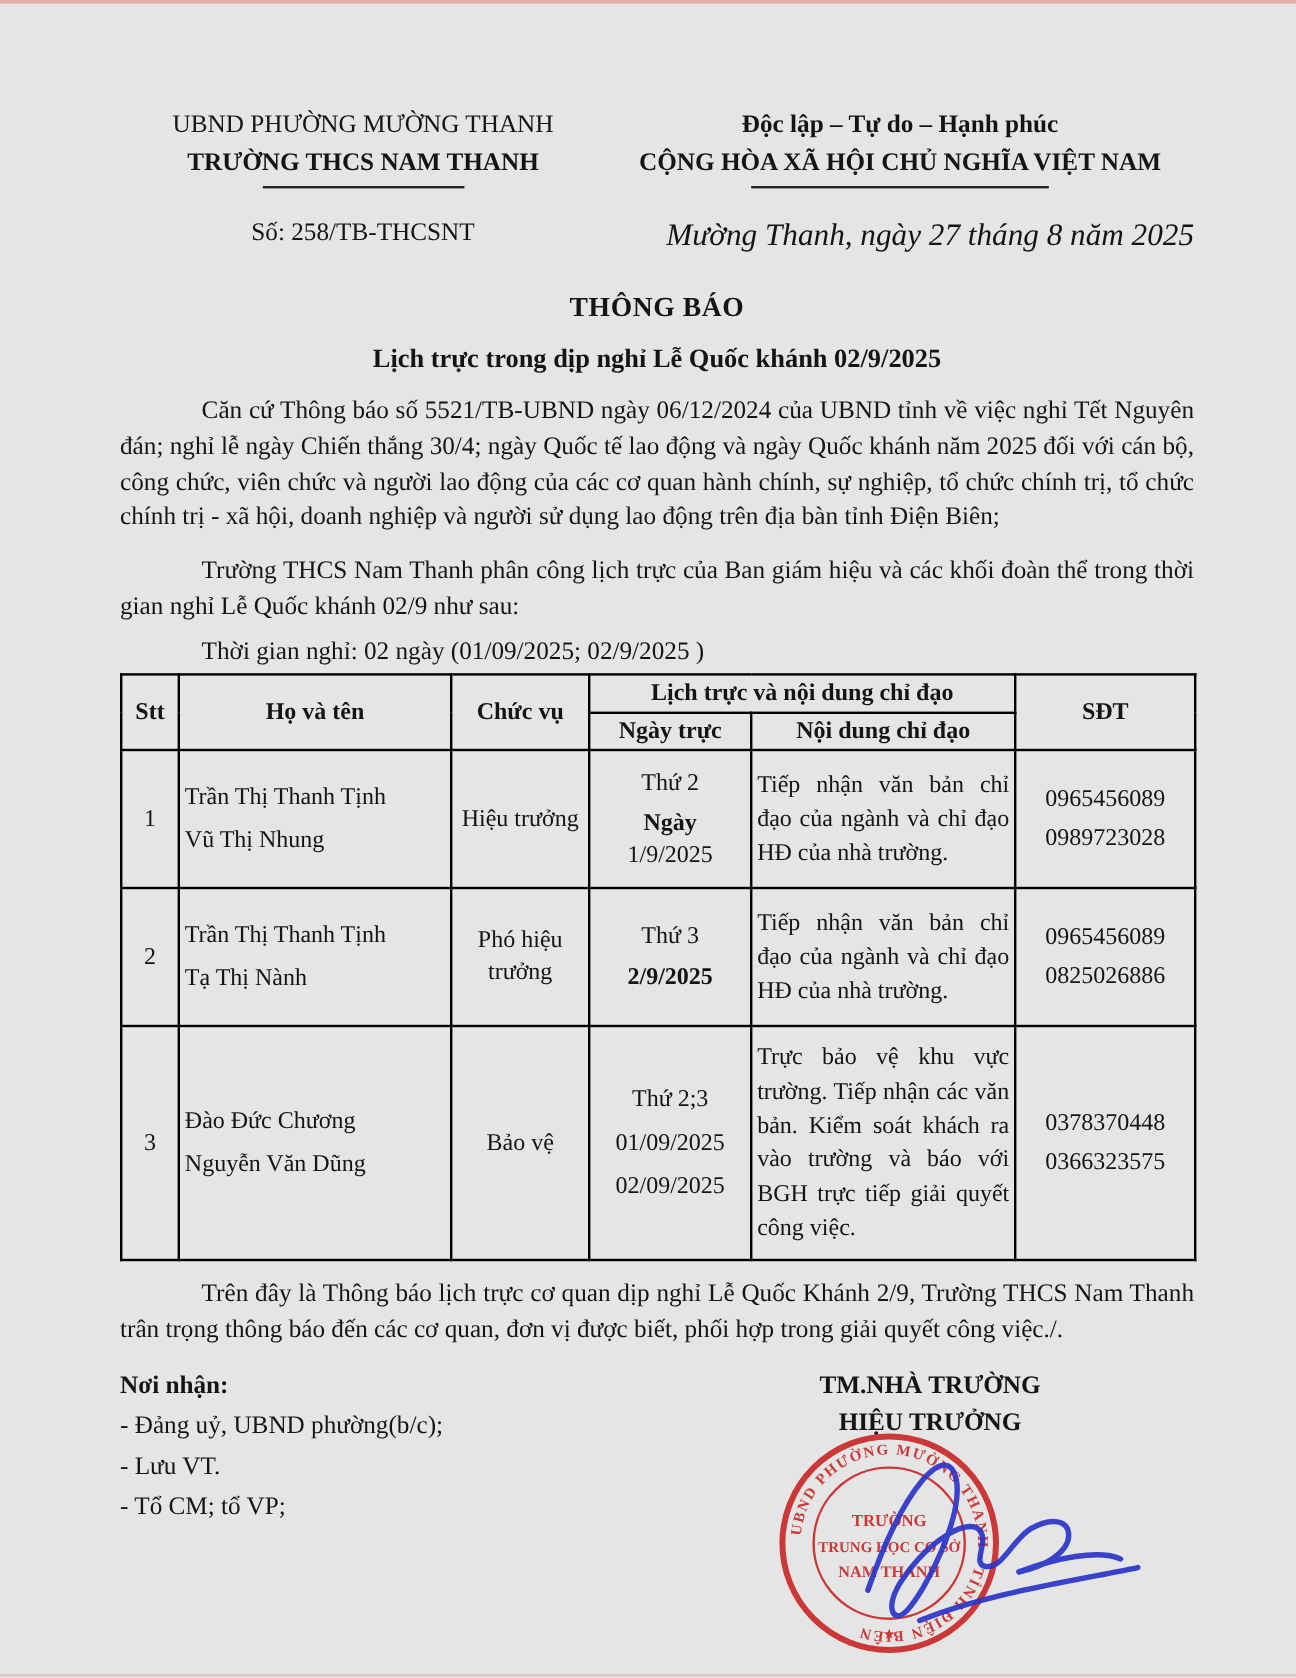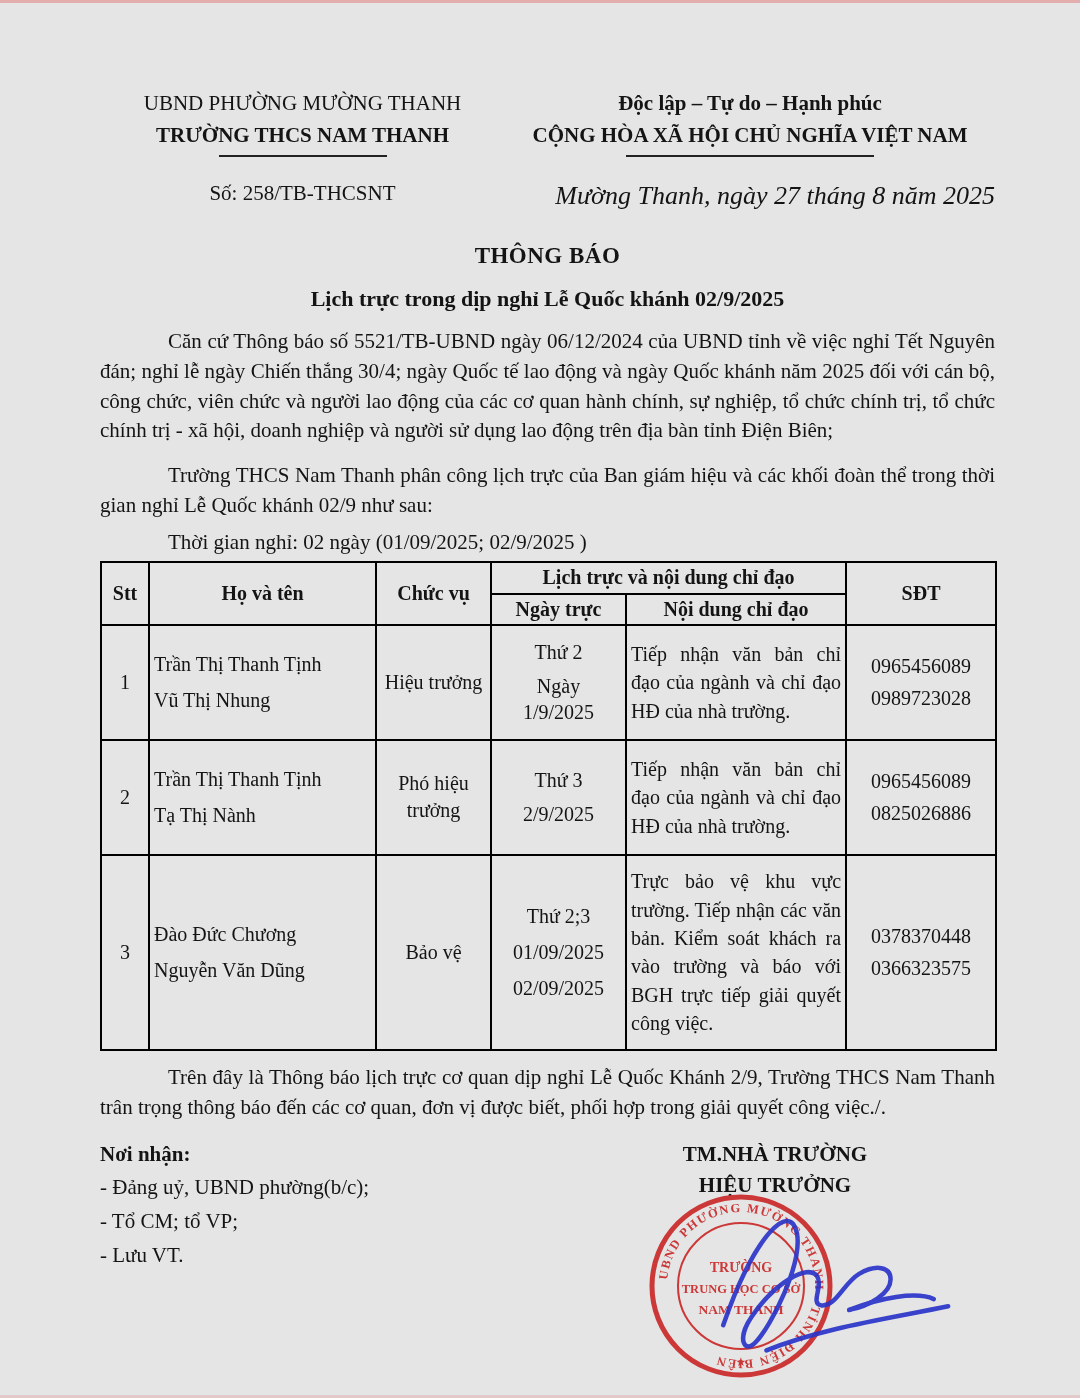--- a/index.html
+++ b/index.html
@@ -45,21 +45,21 @@
     font-size:20px;table-layout:fixed;
   }
   table.duty th,table.duty td{border:2px solid #000;vertical-align:middle;padding:2px 4px;box-sizing:border-box;}
   table.duty th{font-weight:bold;text-align:center;padding:3px 2px;}
   tr.h1 th{height:32px;}
   tr.h2 th{height:28px;}
   td.c-stt{text-align:center;}
   td.c-name{padding-left:16px;line-height:1.8;}
   td.c-pos{text-align:center;line-height:1.35;}
   td.c-duty{text-align:center;line-height:1.3;}
-  td.c-duty .gap{margin-top:8px;}
+  td.c-duty .gap{margin-top:8px;font-weight:bold;}
   td.c-duty .gap8{margin-top:10px;}
   td.c-dir{text-align:justify;padding:6px 12px;line-height:1.42;}
   td.c-phone{text-align:center;}
   td.c-phone div{margin:9px 0;}
   tr.r1 td,tr.r2 td{height:115px;}
   tr.r3 td{height:195px;}
 
   .closing{margin-top:12px;}
 
   
@@ -185,22 +185,22 @@
       </tr>
     </tbody>
   </table>
 
   <p class="para closing">Trên đây là Thông báo lịch trực cơ quan dịp nghỉ Lễ Quốc Khánh 2/9, Trường THCS Nam Thanh trân trọng thông báo đến các cơ quan, đơn vị được biết, phối hợp trong giải quyết công việc./.</p>
 
   <div class="footer">
     <div class="f-left">
       <div class="lbl">Nơi nhận:</div>
       <div class="item">- Đảng uỷ, UBND phường(b/c);</div>
+      <div class="item">- Lưu VT.</div>
       <div class="item">- Tổ CM; tổ VP;</div>
-      <div class="item">- Lưu VT.</div>
     </div>
     <div class="f-right">
       <div class="tm">TM.NHÀ TRƯỜNG</div>
       <div class="ht">HIỆU TRƯỞNG</div>
       <div class="sig-area">
         <svg class="stamp-svg" viewBox="0 0 200 200">
           <defs>
             <path id="arcpath" d="M 26 100 A 74 74 0 1 1 174 100 A 74 74 0 1 1 26 100"></path>
           </defs>
           <circle cx="100" cy="100" r="89" fill="none" stroke="#cc3838" stroke-width="5"></circle>

